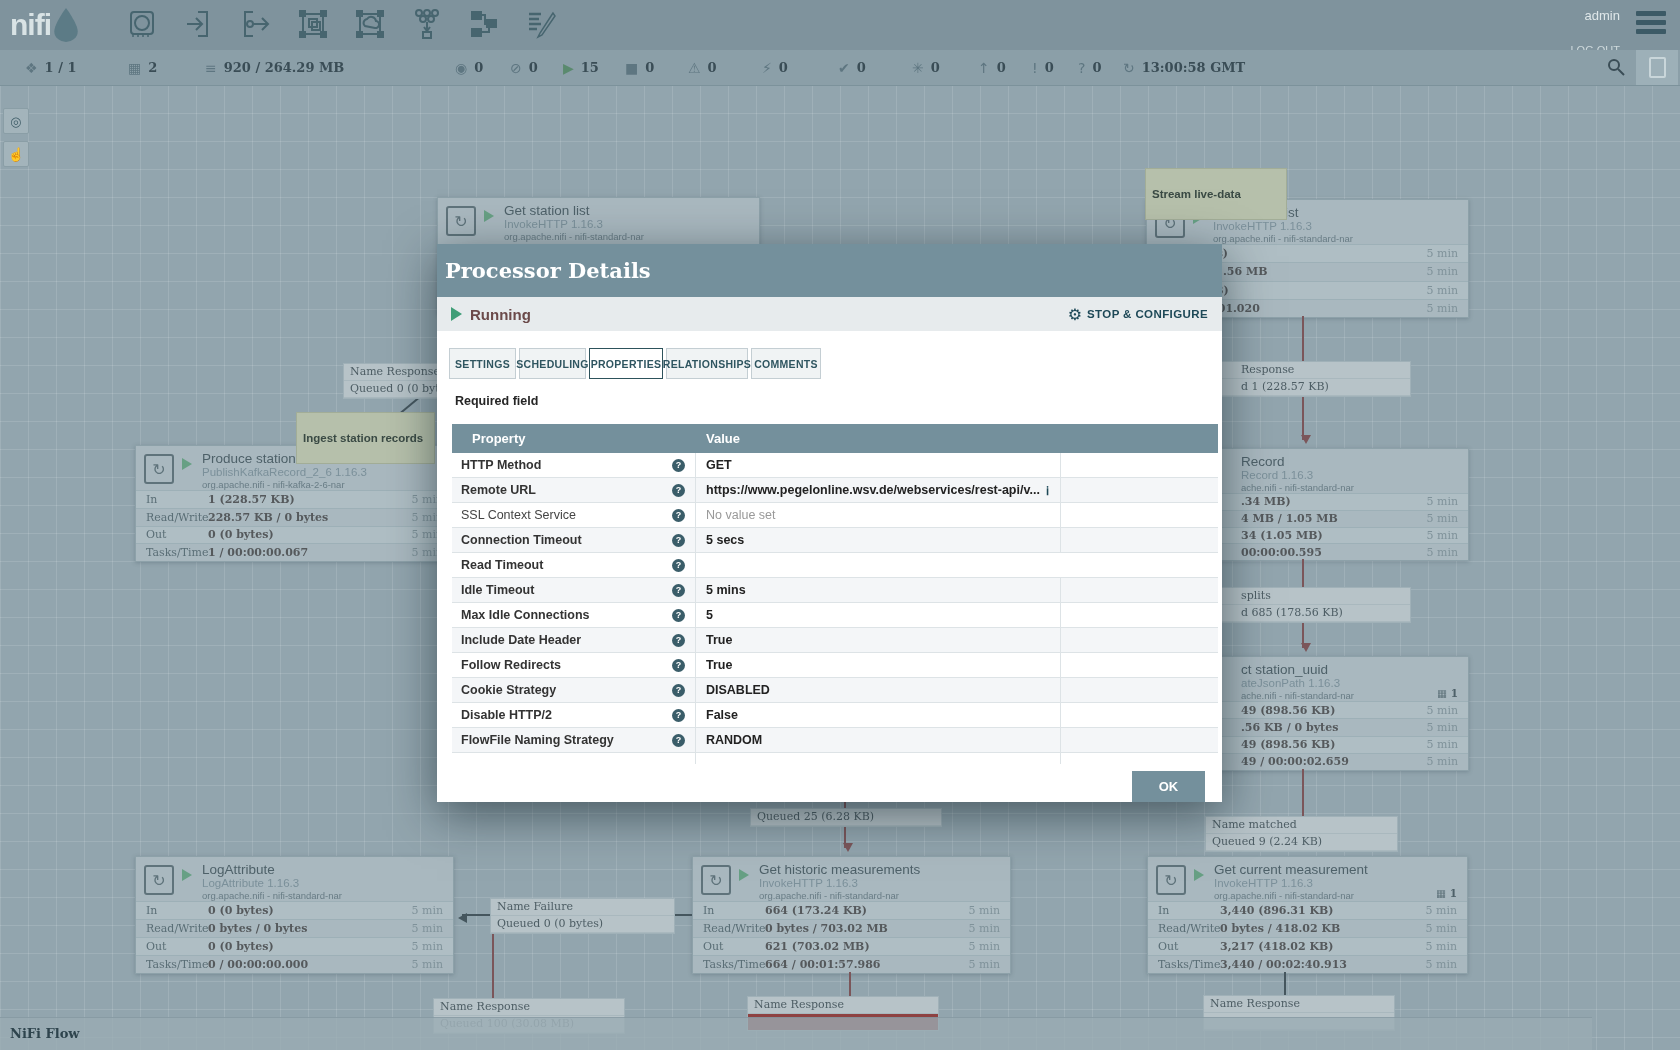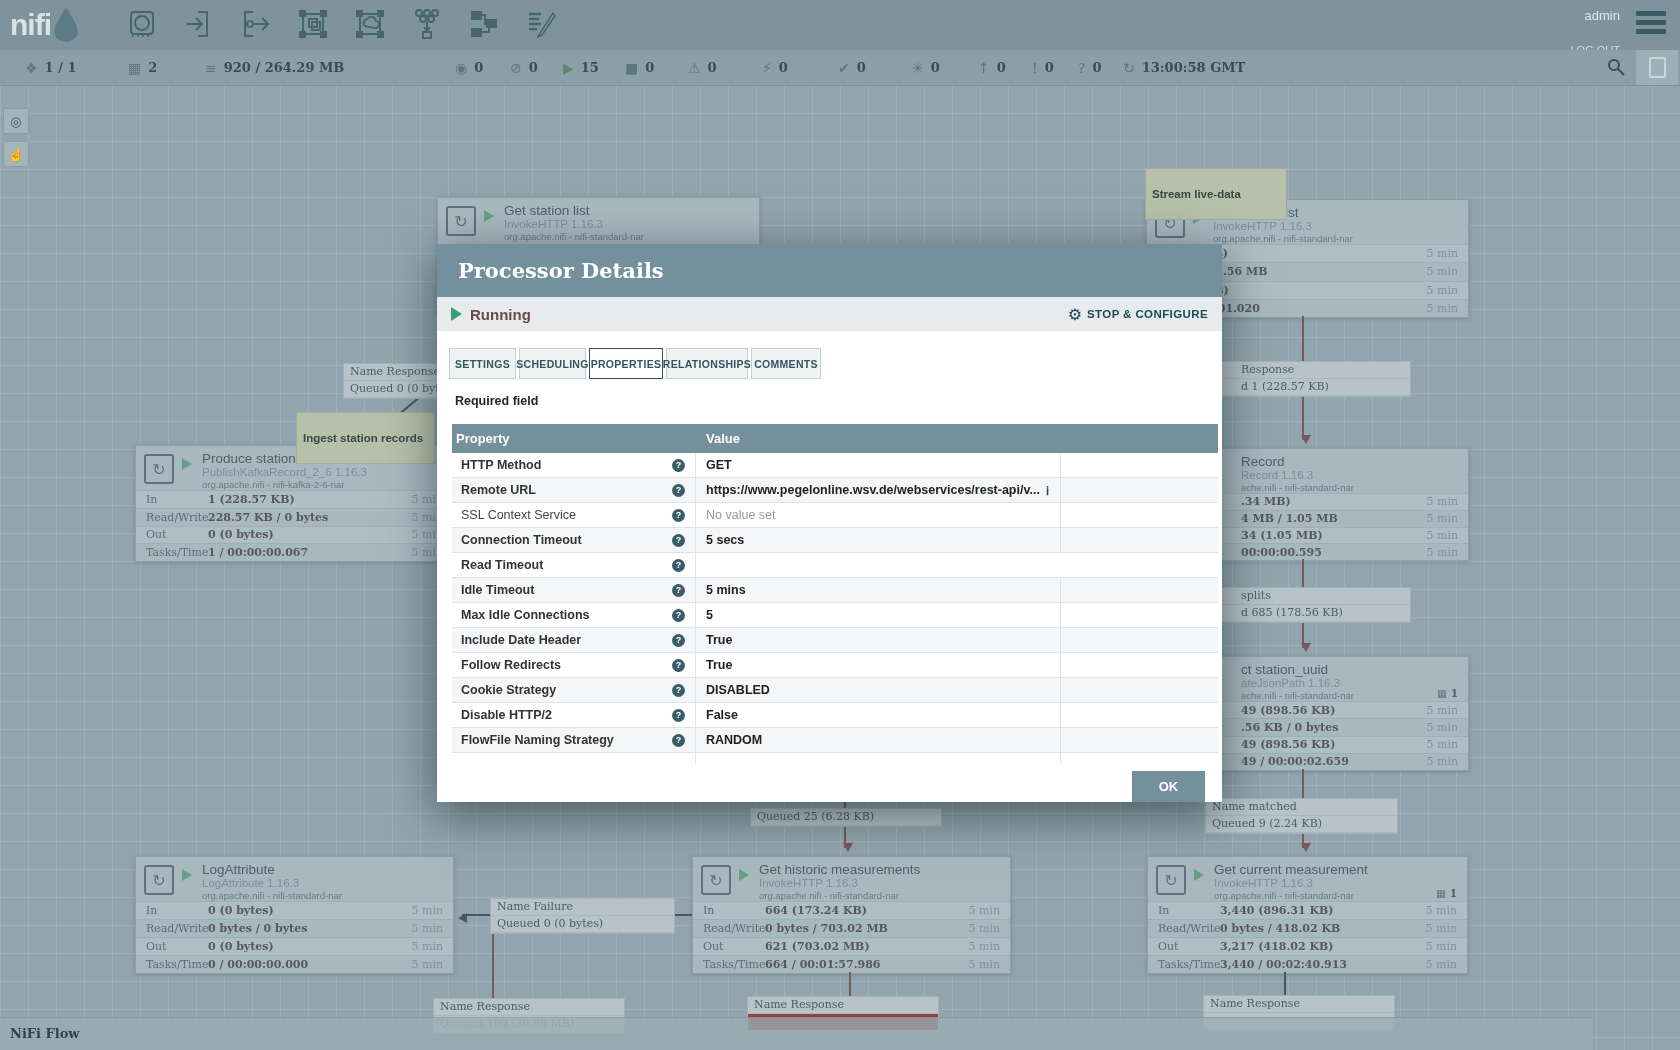--- a/index.html
+++ b/index.html
@@ -72,37 +72,37 @@
   .lines{position:absolute;left:0;top:0;z-index:3;pointer-events:none;}
   
   .crumbbar{position:absolute;left:0;bottom:0;width:1592px;height:32px;
     background:rgba(154,172,180,.78);border-top:1px solid rgba(120,140,150,.5);z-index:5;}
   .crumb{position:absolute;left:10px;top:8px;font-family:"DejaVu Serif",serif;
     font-weight:bold;font-size:13px;color:#2e444d;}
   
   .modal{position:absolute;left:437px;top:244px;width:785px;height:558px;background:#fff;
     z-index:10;box-shadow:0 12px 45px rgba(10,25,32,.55);}
   .m-header{height:53px;background:#74909c;display:flex;align-items:center;}
-  .m-title{font-family:"DejaVu Serif",serif;font-weight:bold;font-size:21px;color:#fff;padding-left:21px;}
+  .m-title{font-family:"DejaVu Serif",serif;font-weight:bold;font-size:21px;color:#fff;padding-left:8px;}
   .m-statusrow{height:34px;background:#e7ebed;display:flex;align-items:center;position:relative;}
   .m-run-play{width:0;height:0;border-left:11px solid #3f9e77;border-top:7px solid transparent;
     border-bottom:7px solid transparent;margin-left:14px;}
   .m-run-text{font-size:15px;font-weight:bold;color:#6b4a4a;margin-left:8px;}
   .m-stopcfg{position:absolute;right:14px;display:flex;align-items:center;gap:5px;cursor:pointer;}
   .m-gear{font-size:16px;color:#1d4857;}
   .m-stopcfg span.txt{font-size:11.5px;font-weight:bold;color:#1d4857;letter-spacing:.4px;}
   .m-tabs{position:absolute;left:12px;top:104px;display:flex;gap:3px;}
   .m-tab{height:29px;background:#f0f3f4;border:1px solid #c4ced3;display:flex;align-items:center;
     justify-content:center;font-size:10.5px;font-weight:bold;color:#2f5560;letter-spacing:.3px;cursor:pointer;}
   .m-tab.sel{background:#fff;border:1px solid #2d525b;}
   .m-required{position:absolute;left:18px;top:150px;font-size:12.5px;font-weight:bold;color:#262626;}
   .m-table{position:absolute;left:15px;top:180px;width:766px;}
   .t-head{height:29px;background:#74909c;display:flex;align-items:center;color:#fff;
     font-size:13px;font-weight:bold;}
-  .t-c1{width:244px;padding-left:4px;box-sizing:border-box;}
+  .t-c1{width:244px;padding-left:20px;box-sizing:border-box;}
   .t-c2{width:365px;padding-left:10px;box-sizing:border-box;}
   .trow{height:24px;display:flex;align-items:center;border-bottom:1px solid #dde3e6;font-size:12.5px;position:relative;}
   .trow:nth-child(even){background:#f4f6f8;}
   .trow .name{width:244px;padding-left:9px;box-sizing:border-box;font-weight:bold;color:#333;
     position:relative;border-right:1px solid #dde3e6;height:100%;display:flex;align-items:center;}
   .trow .name.optional{font-weight:normal;color:#444;}
   .help{position:absolute;right:10px;width:13px;height:13px;border-radius:50%;background:#3a5d69;
     color:#fff;font-size:9px;font-weight:bold;display:flex;align-items:center;justify-content:center;cursor:pointer;}
   .trow .value{width:365px;padding-left:10px;box-sizing:border-box;font-weight:bold;color:#222;
     white-space:nowrap;overflow:hidden;border-right:1px solid #dde3e6;height:100%;display:flex;align-items:center;gap:6px;}
@@ -552,21 +552,21 @@
     <div class="crow">Queued  0 (0 bytes</div>
   </div>
   <div class="clabel frag" style="left:1208px;top:361px;width:201px;">
     <div class="crow">Response</div>
     <div class="crow">d  1 (228.57 KB)</div>
   </div>
   <div class="clabel frag" style="left:1208px;top:587px;width:201px;">
     <div class="crow">splits</div>
     <div class="crow">d  685 (178.56 KB)</div>
   </div>
-  <div class="clabel" style="left:1205px;top:798px;width:191px;">
+  <div class="clabel" style="left:1205px;top:816px;width:191px;">
     <div class="crow">Name  matched</div>
     <div class="crow">Queued  9 (2.24 KB)</div>
   </div>
   <div class="clabel" style="left:750px;top:808px;width:190px;">
     <div class="crow">Queued  25 (6.28 KB)</div>
   </div>
   <div class="clabel" style="left:490px;top:898px;width:183px;">
     <div class="crow">Name  Failure</div>
     <div class="crow">Queued  0 (0 bytes)</div>
   </div>

